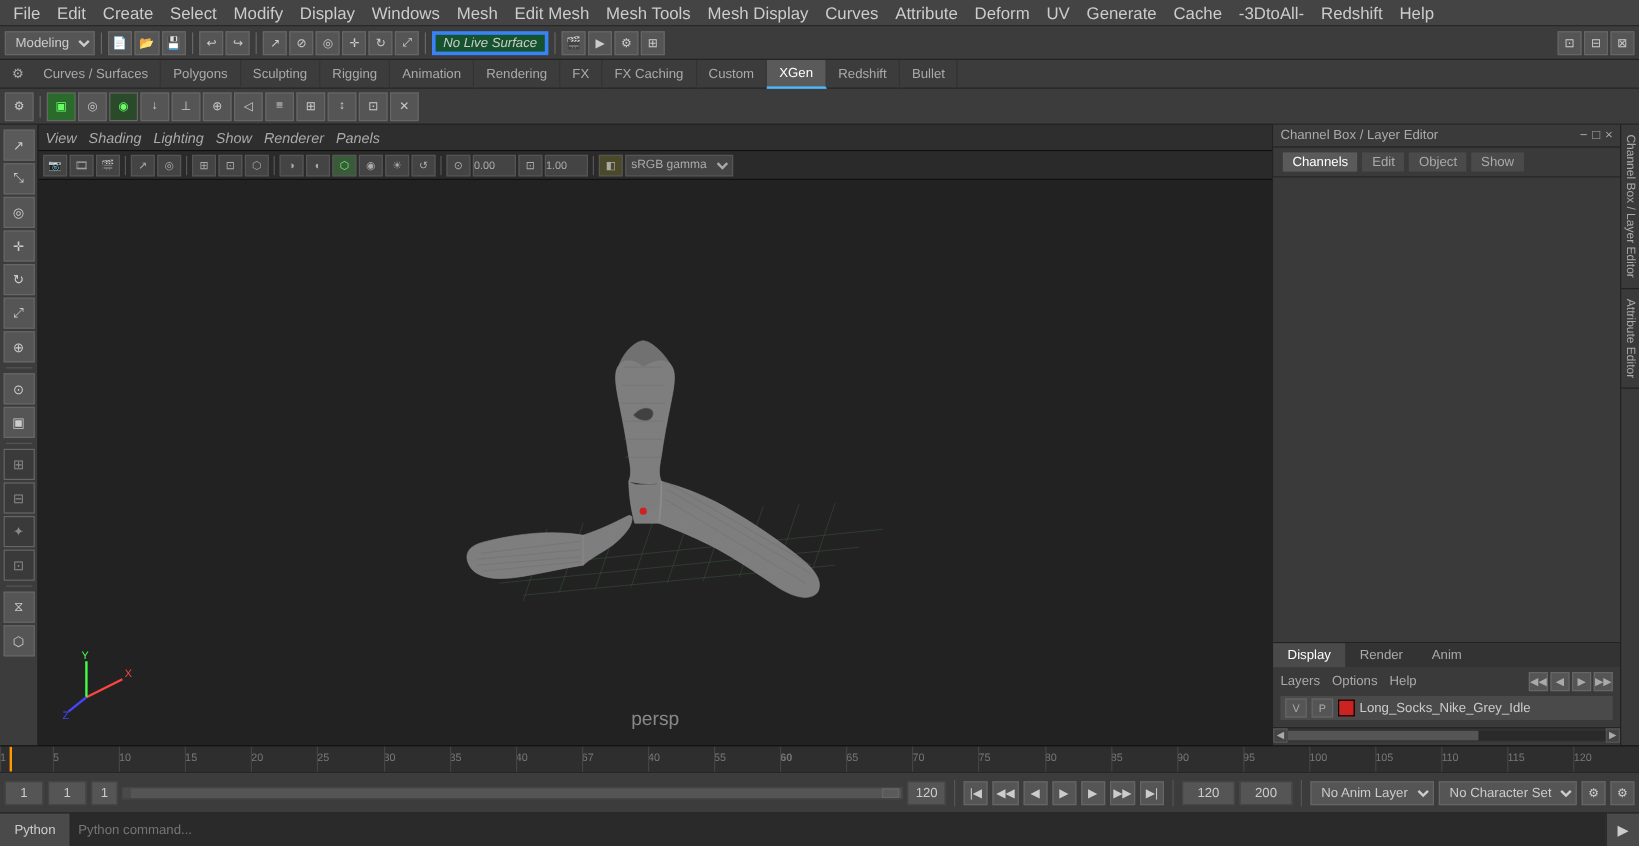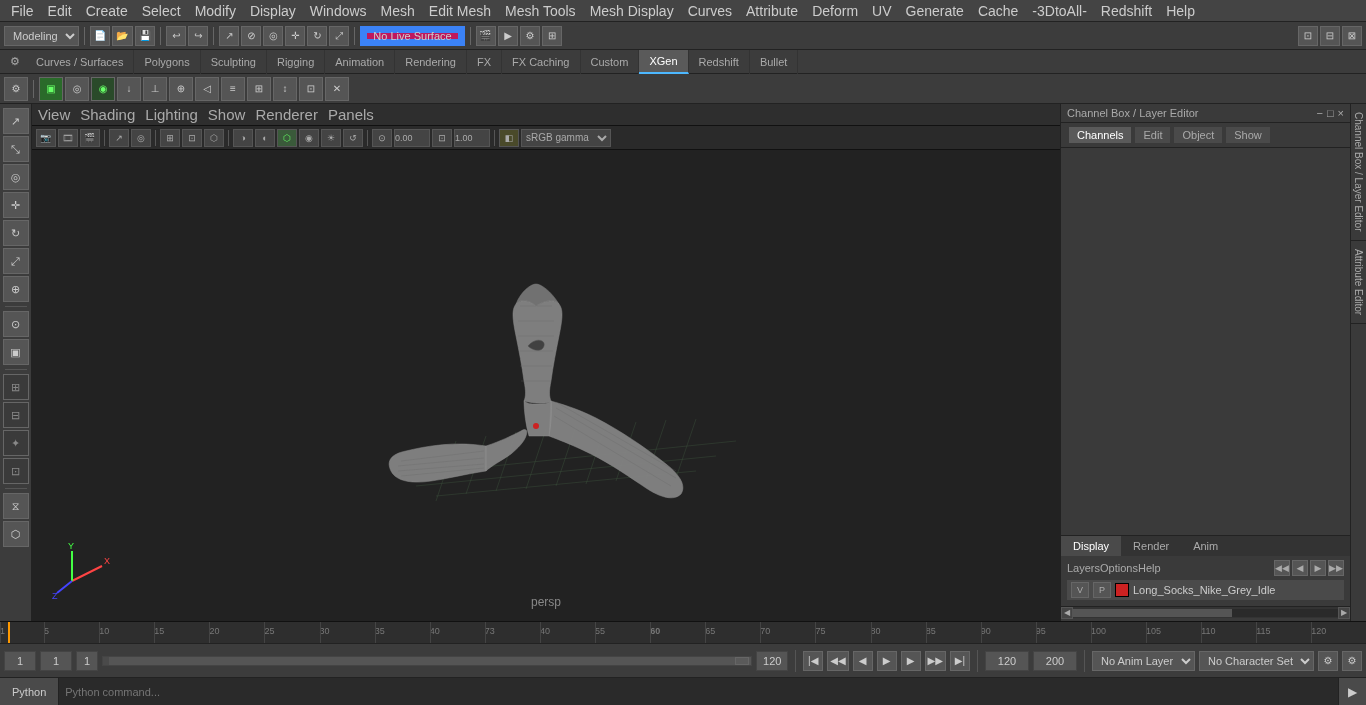--- a/index.html
+++ b/index.html
@@ -46,28 +46,28 @@
       color: #ccc;
       height: 20px;
       min-width: 20px;
       cursor: pointer;
       font-size: 10px;
       display: flex; align-items: center; justify-content: center;
       padding: 0 3px;
     }
     .tb-separator { width: 1px; height: 18px; background: #666; margin: 0 3px; }
     .live-surface-btn {
-      background: #be185d;
-      border: 7px solid #3b82f6;
+      background: #14532d;
+      border: 3px solid #3b82f6;
       color: #ccc;
       height: 20px;
       padding: 0 6px;
       font-size: 11px;
       cursor: pointer;
-      display: flex; align-items: center;
+      display: flex; align-items: center; font-style: italic;
     }
 
     
     #workflow-tabs {
       background: #3c3c3c;
       height: 24px;
       display: flex;
       align-items: center;
       border-bottom: 1px solid #222;
       padding: 0 4px;
@@ -153,21 +153,21 @@
     }
     #viewport-header {
       background: #2e2e2e;
       height: 22px;
       display: flex;
       align-items: center;
       padding: 0 6px;
       gap: 10px;
       border-bottom: 1px solid #111;
     }
-    .vp-menu { color: #aaa; font-size: 15px; cursor: pointer; }
+    .vp-menu { color: #aaa; font-size: 12px; cursor: pointer; font-style: italic; }
     #viewport-toolbar {
       background: #2a2a2a;
       height: 24px;
       display: flex;
       align-items: center;
       padding: 0 4px;
       gap: 2px;
       border-bottom: 1px solid #111;
     }
     .vp-tb-btn {
@@ -186,21 +186,21 @@
       position: relative;
       background: #222;
       display: flex; align-items: center; justify-content: center;
     }
     #persp-label {
       position: absolute;
       bottom: 12px;
       left: 50%;
       transform: translateX(-50%);
       color: #888;
-      font-size: 12px;
+      font-size: 16px;
       margin-top: 40px;
     }
     #axis-indicator {
       position: absolute;
       bottom: 20px;
       left: 20px;
     }
 
     
     #right-panel {
@@ -253,20 +253,21 @@
       background: #3a3a3a;
     }
     .layers-header {
       display: flex;
       align-items: center;
       justify-content: space-between;
       margin-bottom: 4px;
     }
     .layers-header-left {
       display: flex;
+      gap: 10px;
     }
     .layers-ctrl {
       color: #aaa;
       cursor: pointer;
       font-size: 11px;
     }
     .layer-arrows {
       display: flex;
       gap: 2px;
     }
@@ -831,21 +832,21 @@
       <span class="tl-label" style="left: 15.3277%;">20</span>
       <div class="tl-tick" style="left: 15.3277%;"></div>
       <span class="tl-label" style="left: 19.3613%;">25</span>
       <div class="tl-tick" style="left: 19.3613%;"></div>
       <span class="tl-label" style="left: 23.395%;">30</span>
       <div class="tl-tick" style="left: 23.395%;"></div>
       <span class="tl-label" style="left: 27.4286%;">35</span>
       <div class="tl-tick" style="left: 27.4286%;"></div>
       <span class="tl-label" style="left: 31.4622%;">40</span>
       <div class="tl-tick" style="left: 31.4622%;"></div>
-      <span class="tl-label" style="left: 35.4958%;">73</span>
+      <span class="tl-label" style="left: 35.4958%;">67</span>
       <div class="tl-tick" style="left: 35.4958%;"></div>
       <span class="tl-label" style="left: 39.5294%;">40</span>
       <div class="tl-tick" style="left: 39.5294%;"></div>
       <span class="tl-label" style="left: 43.563%;">55</span>
       <div class="tl-tick" style="left: 43.563%;"></div>
       <span class="tl-label" style="left: 47.5966%; font-weight: bold;">60</span>
       <div class="tl-tick" style="left: 47.5966%;"></div>
       <span class="tl-label" style="left: 51.6303%;">65</span>
       <div class="tl-tick" style="left: 51.6303%;"></div>
       <span class="tl-label" style="left: 55.6639%;">70</span>

